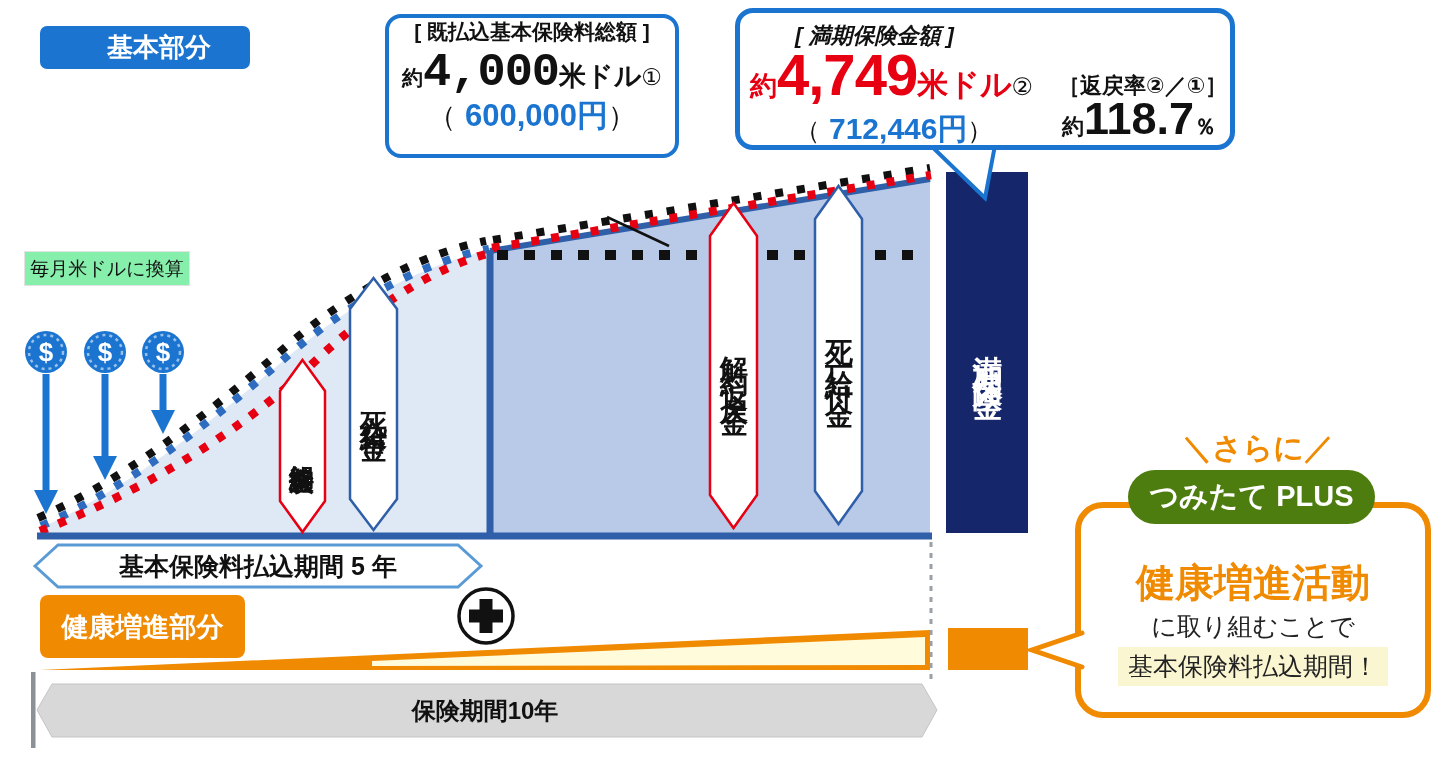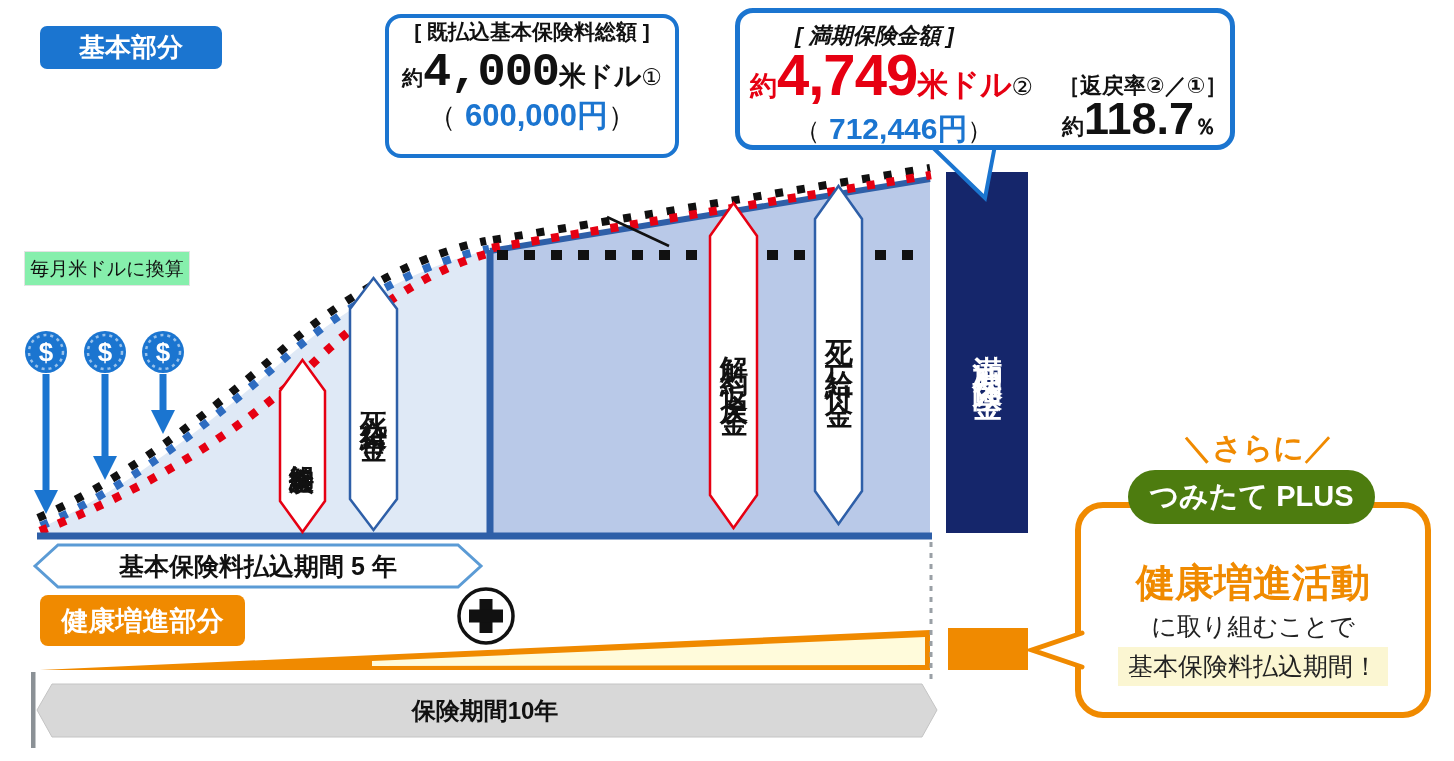--- a/index.html
+++ b/index.html
@@ -90,21 +90,21 @@
     <polygon points="40,670 930,630 930,670" fill="#f08a00"></polygon>
     <polygon points="372,661 925,637 925,665 372,666" fill="#fffbdb"></polygon>
     <rect x="948" y="628" width="80" height="42" fill="#f08a00"></rect>
 
     <path d="M931,542 V681" stroke="#9aa0a6" stroke-width="3" stroke-dasharray="5 6" fill="none"></path>
 
     <rect x="31" y="672" width="4.5" height="76" fill="#8b9196"></rect>
     <polygon points="37,710 52,684 922,684 937,710 922,737 52,737" fill="#d8d8d8" stroke="#c4c4c4" stroke-width="1"></polygon>
   </svg>
 
-  <div class="abs badge flexc" style="left:40px;top:26px;width:182px;height:43px;font-size:26px;z-index:3;">基本部分</div>
+  <div class="abs badge flexc" style="left:40px;top:26px;width:182px;height:43px;font-size:26px;z-index:3;padding-left:28px;">基本部分</div>
 
   <div class="abs callout" style="left:385px;top:14px;width:294px;height:144px;text-align:center;padding-top:0;">
     <div style="font-size:21px;font-weight:bold;">[ 既払込基本保険料総額 ]</div>
     <div class="baseline-row">
       <span style="font-size:21px;font-weight:bold;">約</span>
       <span style="font-size:47px;font-weight:bold;letter-spacing:-1px;font-family:Liberation Mono, monospace;">4,000</span>
       <span style="font-size:27px;font-weight:bold;">米ドル</span>
       <span style="font-size:23px;">①</span>
     </div>
     <div class="baseline-row" style="margin-top:-4px;">
@@ -139,21 +139,21 @@
 
   <div class="abs vtext" style="left:280px;top:372px;width:45px;height:150px;font-size:25px;letter-spacing:1px;">解約返戻金</div>
   <div class="abs vtext" style="left:350px;top:292px;width:47px;height:226px;font-size:27px;letter-spacing:6px;">死亡給付金</div>
   <div class="abs vtext" style="left:710px;top:222px;width:47px;height:288px;font-size:28px;letter-spacing:13px;">解約返戻金</div>
   <div class="abs vtext" style="left:815px;top:202px;width:47px;height:306px;font-size:28px;letter-spacing:15px;">死亡給付金</div>
 
   <div class="abs vtext" style="left:946px;top:178px;width:82px;height:350px;font-size:30px;letter-spacing:9px;color:#fff;">満期保険金</div>
 
   <div class="abs flexc" style="left:60px;top:549px;width:396px;height:34px;font-size:25px;font-weight:600;z-index:3;">基本保険料払込期間 5 年</div>
 
-  <div class="abs orange-badge flexc" style="left:40px;top:595px;width:205px;height:51px;font-size:27px;z-index:3;">健康増進部分</div>
+  <div class="abs orange-badge flexc" style="left:40px;top:595px;width:205px;height:63px;font-size:27px;z-index:3;">健康増進部分</div>
 
   <div class="abs flexc" style="left:40px;top:688px;width:890px;height:46px;font-size:24px;font-weight:bold;z-index:3;">保険期間10年</div>
 
   <div class="abs flexc" style="left:1168px;top:428px;width:180px;height:40px;font-size:30px;font-weight:bold;color:#f08a00;z-index:6;">＼さらに／</div>
   <div class="abs flexc" style="left:1128px;top:470px;width:247px;height:54px;background:#4d7c0f;border-radius:27px;color:#fff;font-size:29px;font-weight:600;z-index:6;">つみたて PLUS</div>
   <div class="abs" style="left:1075px;top:502px;width:356px;height:216px;background:#fff;border:6px solid #f08a00;border-radius:28px;box-sizing:border-box;text-align:center;z-index:5;">
     <div style="margin-top:48px;font-size:39px;font-weight:bold;color:#f08a00;">健康増進活動</div>
     <div style="font-size:25px;color:#222;">に取り組むことで</div>
     <div style="display:inline-block;margin-top:4px;padding:3px 10px;font-size:25px;color:#222;background:#fbf6d2;">基本保険料払込期間！</div>
   </div>

